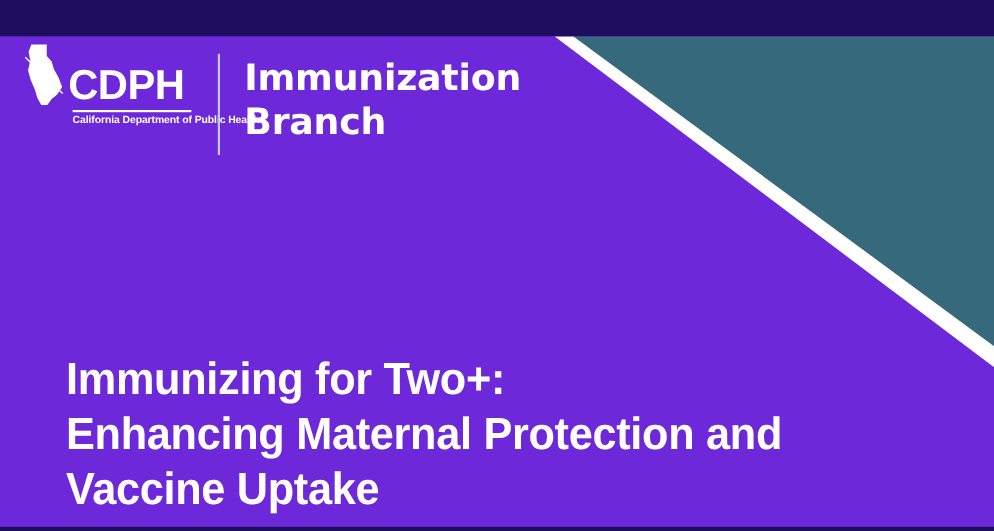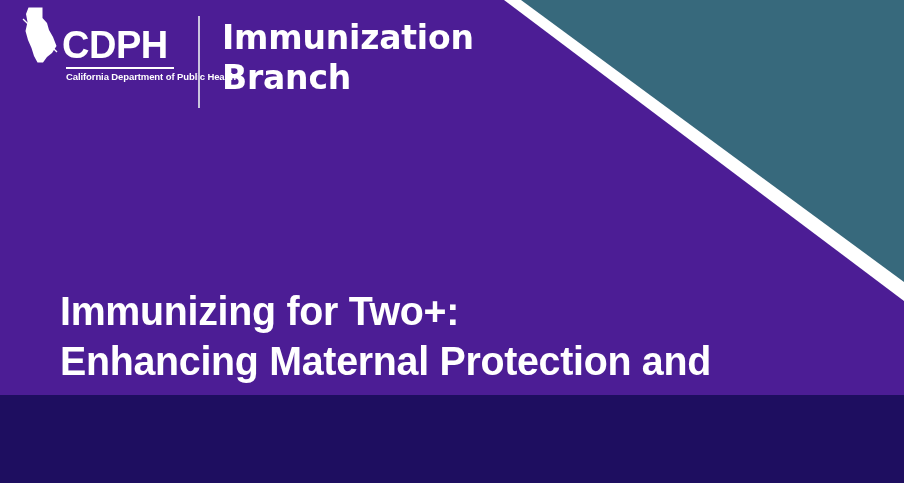--- a/index.html
+++ b/index.html
@@ -7,24 +7,25 @@
   html, body {
     width: 904px;
     height: 483px;
     overflow: hidden;
     background: #1e0e60;
   }
 
   #slide {
     position: relative;
     width: 904px;
-    height: 395px;
-    background: #4c1d95;
+    height: 446px;
+    background: #6d28d9;
     font-family: "Liberation Sans", sans-serif;
     overflow: hidden;
+    margin-top: 33px;
   }
 
   
   #corner-svg {
     position: absolute;
     top: 0;
     left: 0;
     width: 904px;
     height: 483px;
     pointer-events: none;

